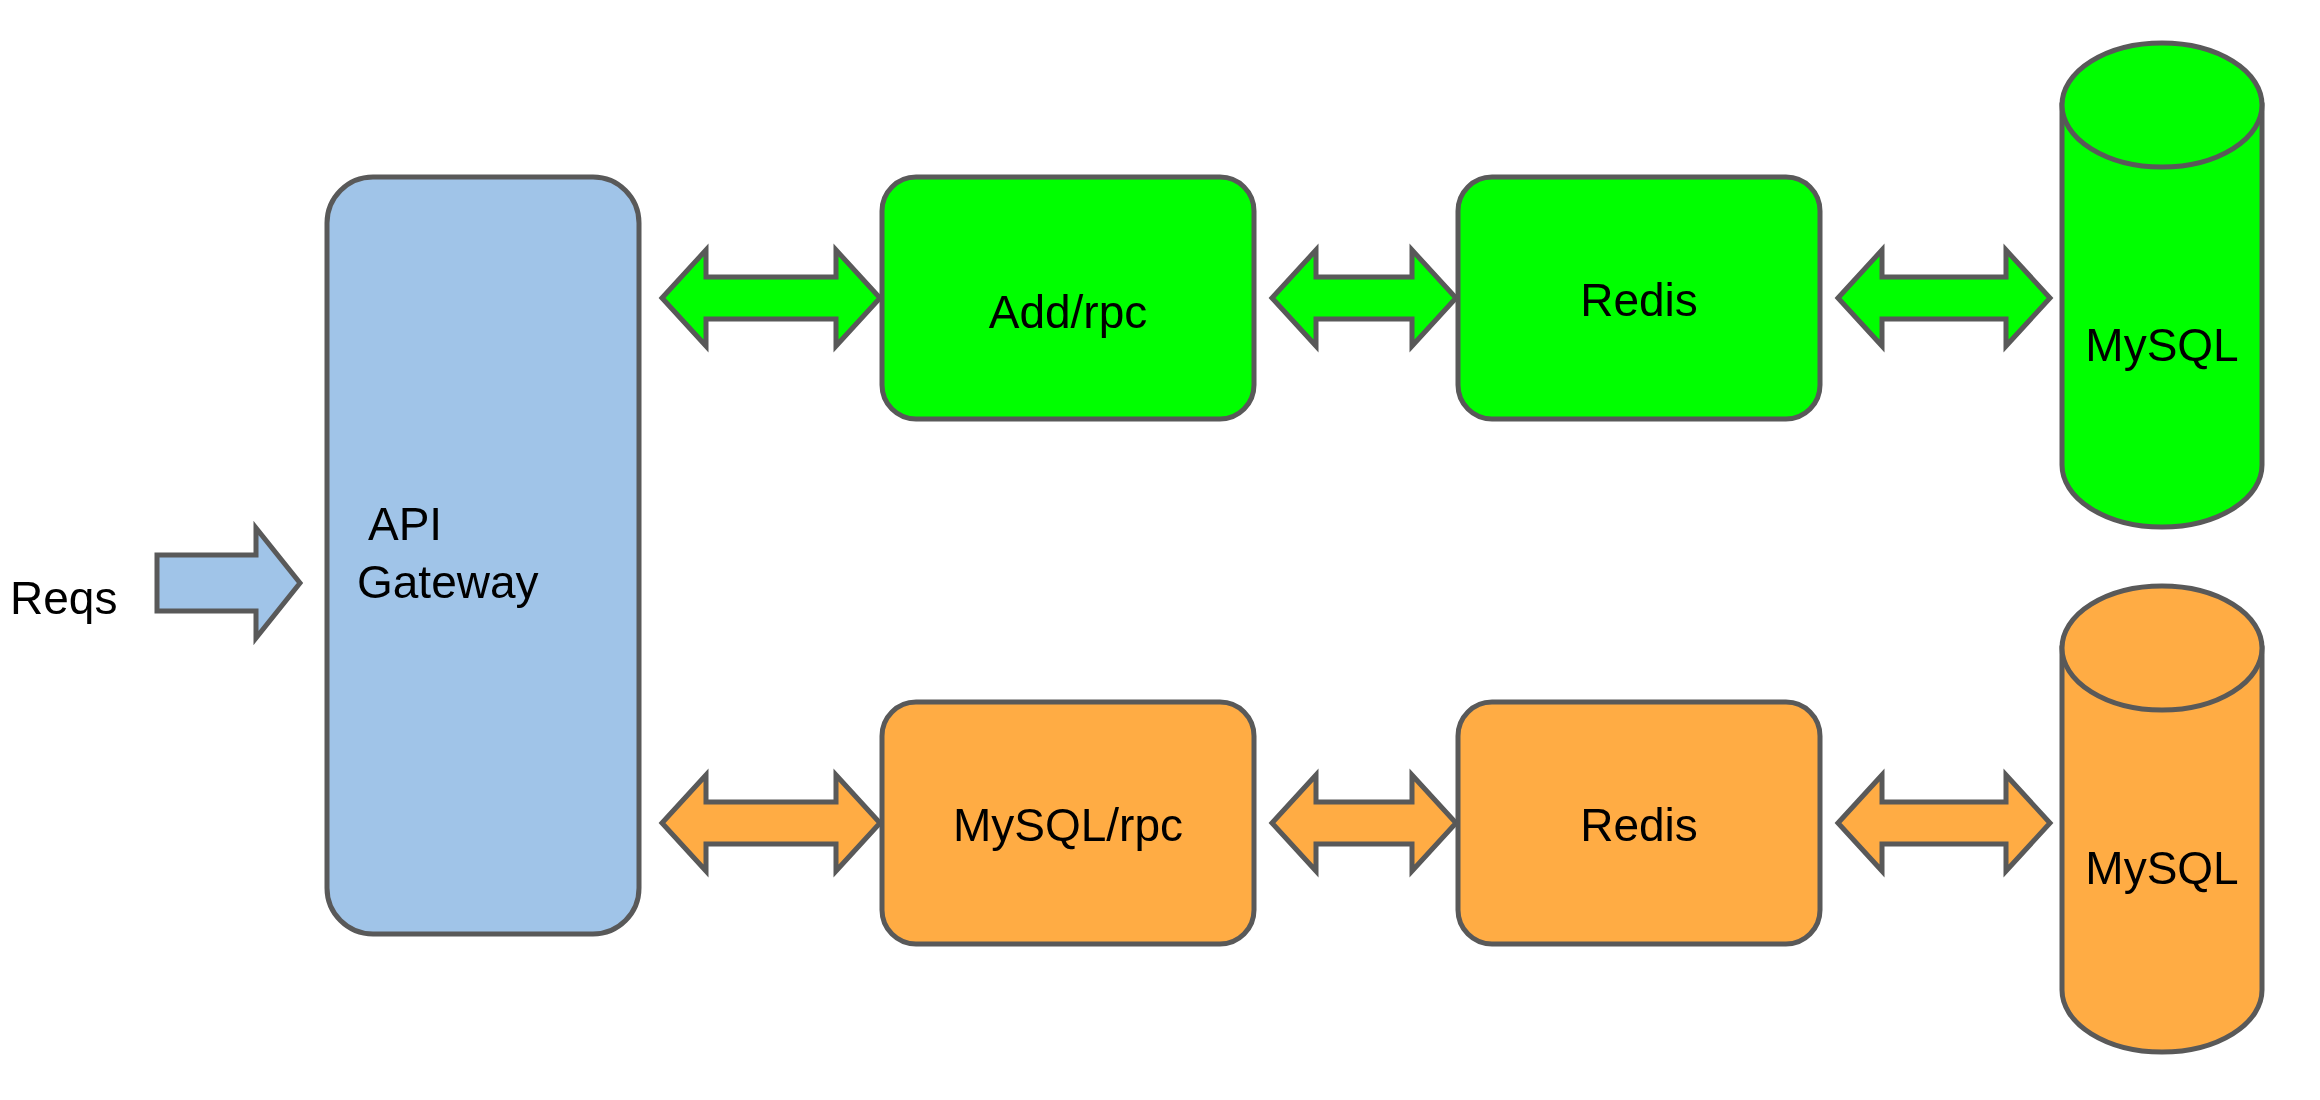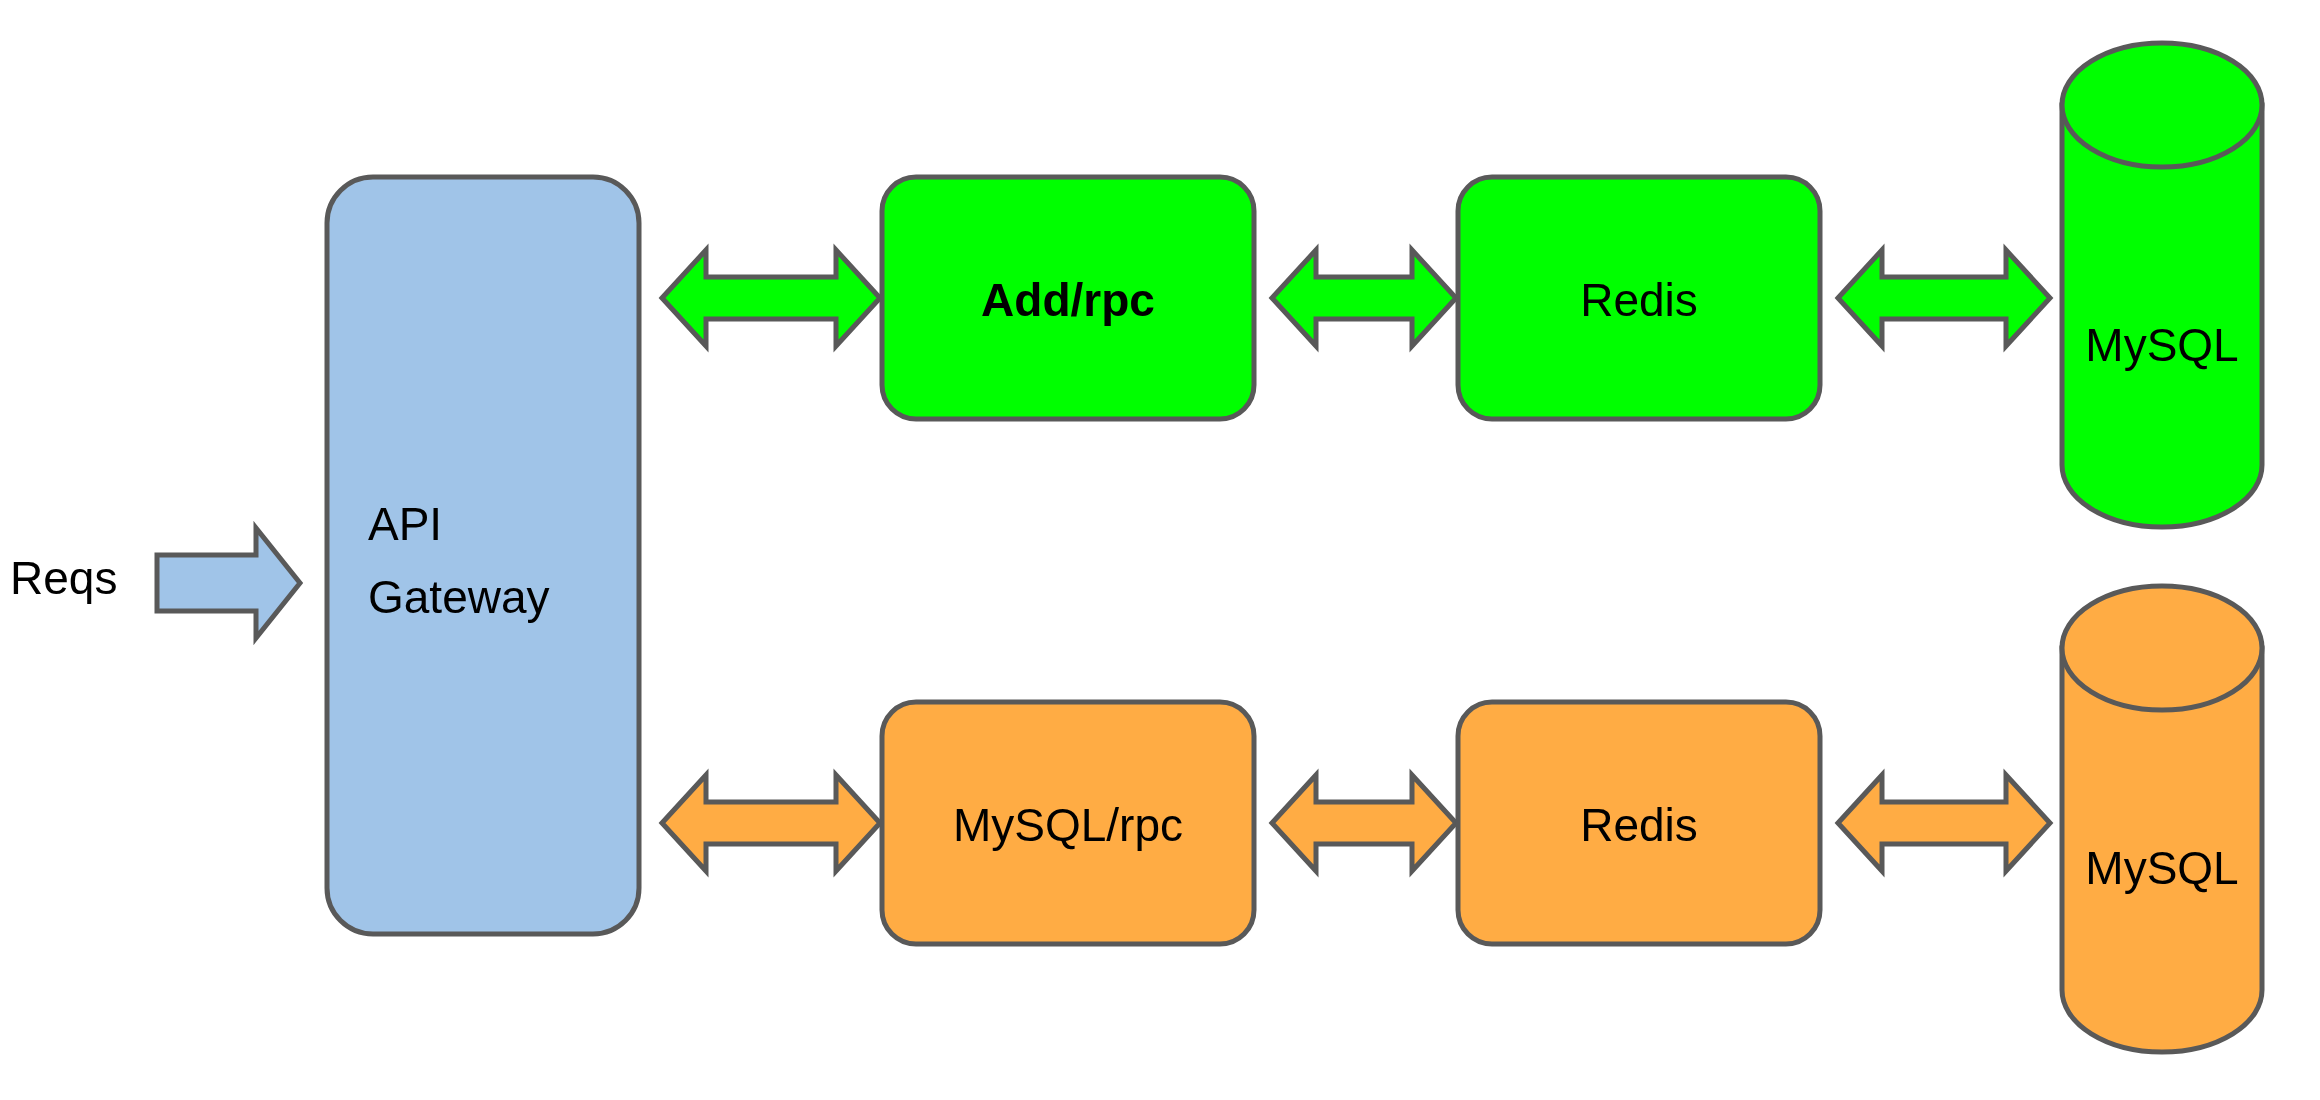--- a/index.html
+++ b/index.html
@@ -71,24 +71,24 @@
   <rect x="1458" y="702" width="362" height="242" rx="34" ry="34" fill="#FFAC44" stroke="#595959" stroke-width="5"></rect>
 
   <path d="M 1838 823 L 1882 775 L 1882 802 L 2006 802 L 2006 775 L 2050 823 L 2006 871 L 2006 844 L 1882 844 L 1882 871 Z" fill="#FFAC44" stroke="#595959" stroke-width="5" stroke-linejoin="miter"></path>
 
   <g>
     <path d="M 2062 648 L 2062 990 A 100 62 0 0 0 2262 990 L 2262 648 Z" fill="#FFAC44" stroke="#595959" stroke-width="5"></path>
     <ellipse cx="2162" cy="648" rx="100" ry="62" fill="#FFAC44" stroke="#595959" stroke-width="5"></ellipse>
   </g>
 </svg>
 
-<div class="node-label left-label" style="left:10px; top:549px;">Reqs</div>
+<div class="node-label left-label" style="left:10px; top:569px;">Reqs</div>
 
 <div class="node-label left-label" style="left:368px; top:495px;">API</div>
-<div class="node-label left-label" style="left:368px; top:553px;margin-top:15px;">Gateway</div>
+<div class="node-label left-label" style="left:357px; top:553px;">Gateway</div>
 
-<div class="node-label centered-label" style="left:1068px; top:300px;font-weight:bold;">Add/rpc</div>
+<div class="node-label centered-label" style="left:1068px; top:312px;">Add/rpc</div>
 <div class="node-label centered-label" style="left:1639px; top:300px;">Redis</div>
 <div class="node-label centered-label" style="left:2162px; top:345px;">MySQL</div>
 
 <div class="node-label centered-label" style="left:1068px; top:825px;">MySQL/rpc</div>
 <div class="node-label centered-label" style="left:1639px; top:825px;">Redis</div>
 <div class="node-label centered-label" style="left:2162px; top:868px;">MySQL</div>
 
 </body></html>

